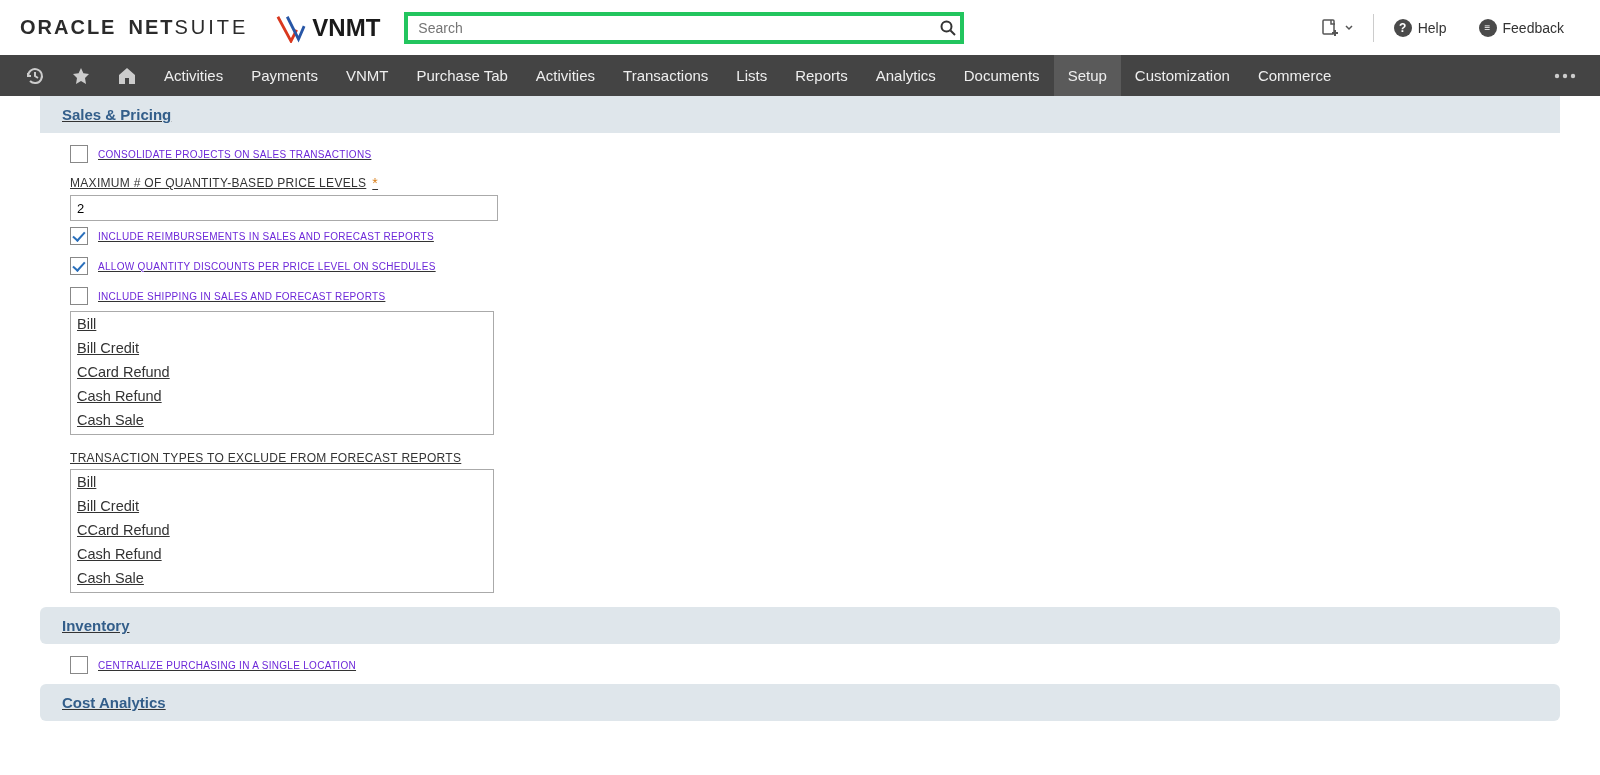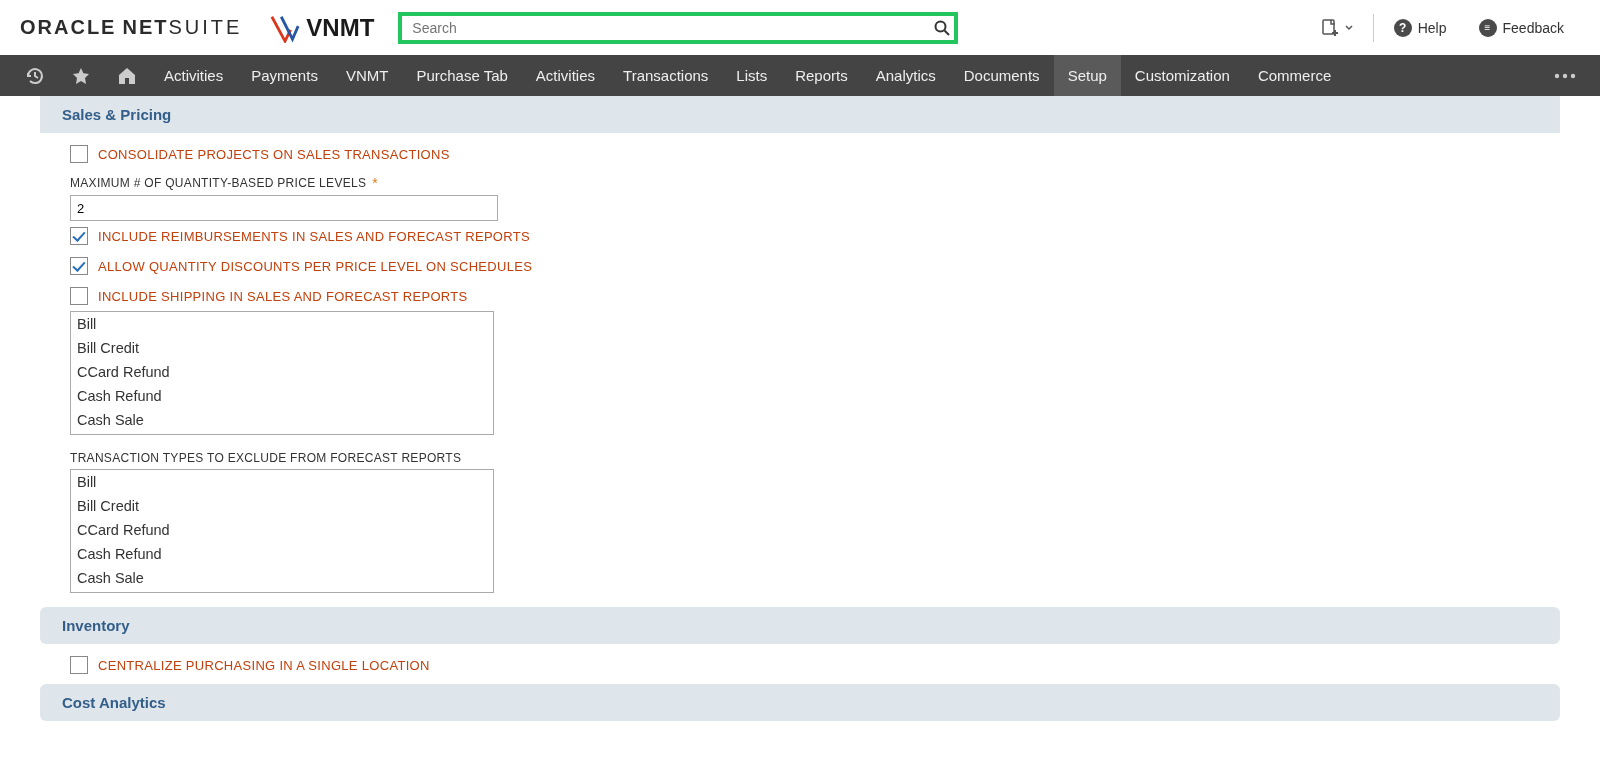--- a/index.html
+++ b/index.html
@@ -1,20 +1,20 @@
 <!DOCTYPE html>
 <html><head>
 <meta charset="utf-8">
 <style>
   * { box-sizing: border-box; margin: 0; padding: 0; }
   body { font-family: "Helvetica Neue", Helvetica, Arial, sans-serif; font-size: 13px; color: #333; background: #fff; }
 
   
   .topbar { height: 55px; display: flex; align-items: center; padding: 0 20px; border-bottom: 0px solid transparent; }
-  .logo-oracle { font-family: Arial, sans-serif; font-weight: 400; color: #2b2b2b; letter-spacing: 1px; font-size: 20px; display: flex; align-items: center; gap: 6px;}
+  .logo-oracle { font-family: Arial, sans-serif; font-weight: 400; color: #2b2b2b; letter-spacing: 1px; font-size: 20px; display: flex; align-items: center; gap: 12px;}
   .logo-oracle .bold { font-weight: 900; letter-spacing: 2px; }
   .logo-oracle .net { font-weight: 900; letter-spacing: 2px; }
   .logo-oracle .suite { font-weight: 300; letter-spacing: 3px; }
   .logo-vnmt { margin-left: 28px; display:flex; align-items:center; gap:6px; font-weight:700; font-size:24px; color:#1a1a1a; }
   .logo-vnmt svg { width: 30px; height: 30px; }
   .search-wrap { margin-left: 24px; position: relative; }
   .search-input { width: 560px; height: 32px; border: 4px solid #22c55e; padding: 4px 30px 4px 10px; font-size: 14px; }
   .search-icon-wrap { position: absolute; right: 0; top: 0; width: 32px; height: 32px; display:flex; align-items:center; justify-content:center; color:#333; cursor:pointer; }
   .topbar-right { margin-left: auto; display:flex; align-items:center; gap: 0; }
   .top-icon-btn { display:flex; align-items:center; gap:6px; padding: 0 16px; height: 40px; color:#333; cursor:pointer; font-size:14px; }
@@ -22,28 +22,28 @@
   .circ-icon { width:18px; height:18px; border-radius:50%; background:#4a4a4a; display:inline-flex; align-items:center; justify-content:center; color:#fff; font-size:12px; font-weight:bold;}
 
   
   .navbar { height: 41px; background: #444; display:flex; align-items:stretch; padding: 0 12px; }
   .nav-icon { width: 46px; display:flex; align-items:center; justify-content:center; color:#ddd; cursor:pointer; }
   .nav-item { padding: 0 14px; display:flex; align-items:center; color:#eee; font-size:15px; cursor:pointer; white-space:nowrap;}
   .nav-item.active { background:#5a5a5a;text-align:center; }
   .nav-more { margin-left:auto; width:46px; display:flex; align-items:center; justify-content:center; color:#ddd; cursor:pointer;}
 
   
-  .content-area { position: relative; height: calc(775px - 55px - 41px); overflow-y: scroll; padding: 0 40px 20px 40px; }
+  .content-area { position: relative; height: calc(775px - 55px - 41px); overflow-y: scroll; padding: 0 40px 20px 40px; text-decoration: underline; }
   .section-header { background: #dfe6eb; color: #335e8a; font-weight: 700; font-size: 15px; padding: 10px 22px; margin-top: 0; }
   .section-header.mt { margin-top: 14px; border-radius: 6px; }
   .field-block { padding: 6px 0 0 30px; }
   .check-row { display:flex; align-items:center; gap:10px; padding: 6px 0; }
   .ns-checkbox { width: 18px; height: 18px; border: 1px solid #888; background: #fff; display:inline-flex; align-items:center; justify-content:center; cursor:pointer;}
   .ns-checkbox.checked::after { content:""; width:10px; height:5px; border-left:2px solid #2a6fbb; border-bottom:2px solid #2a6fbb; transform: rotate(-48deg) translate(1px,-1px); display:block;}
-  .check-label { font-size: 13px; letter-spacing: 0.3px; color:#c2410c; text-transform: uppercase;}
+  .check-label { font-size: 10px; letter-spacing: 0.3px; color:#6d28d9; text-transform: uppercase;}
   .field-label { font-size: 12px; letter-spacing: 0.3px; color:#333; text-transform: uppercase; padding: 6px 0 4px 0; display:flex; align-items:center; gap:6px;}
   .req-star { color: #d97d17; font-size: 14px; }
   .text-input { width: 428px; height: 26px; border:1px solid #aaa; padding: 2px 6px; font-size:13px; }
   .listbox { width: 424px; height: 124px; border:1px solid #aaa; overflow-y: scroll; background:#fff; }
   .listbox-item { padding: 4px 6px; font-size: 14.5px; cursor:pointer; }
 
   
 
   svg { display:block; }
 </style>

